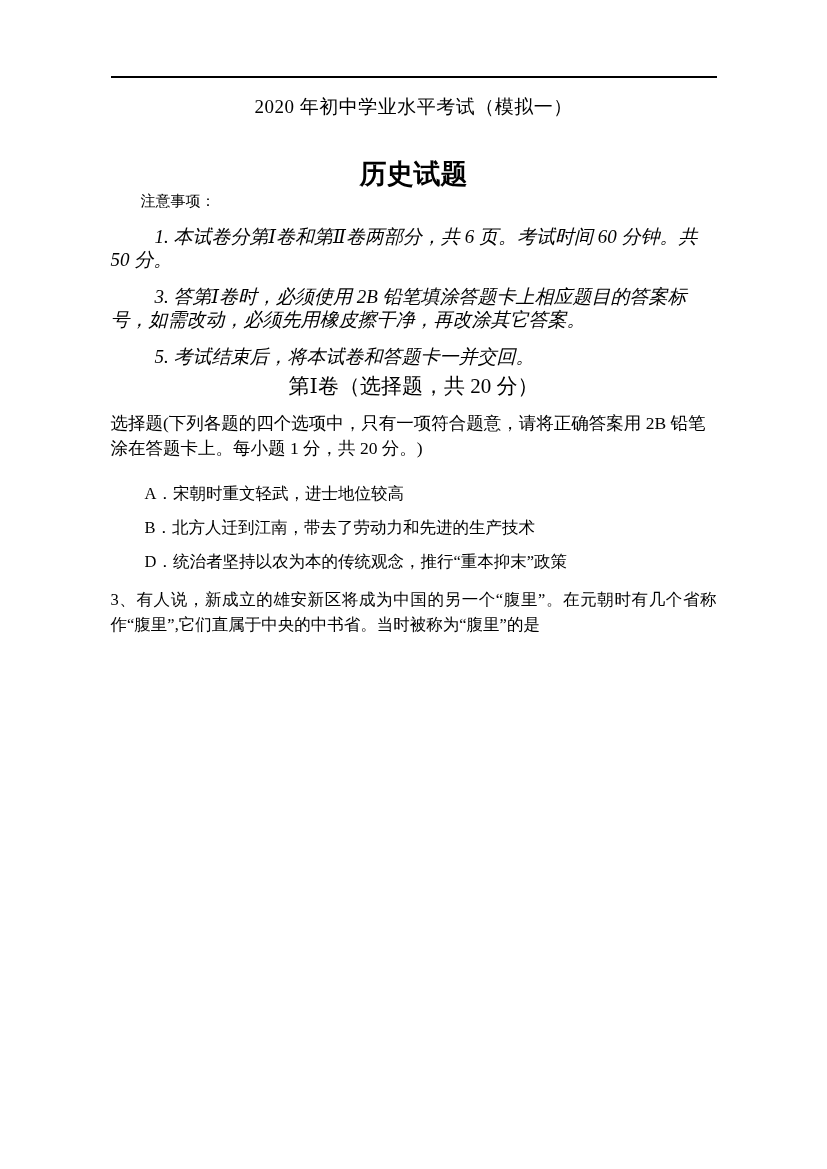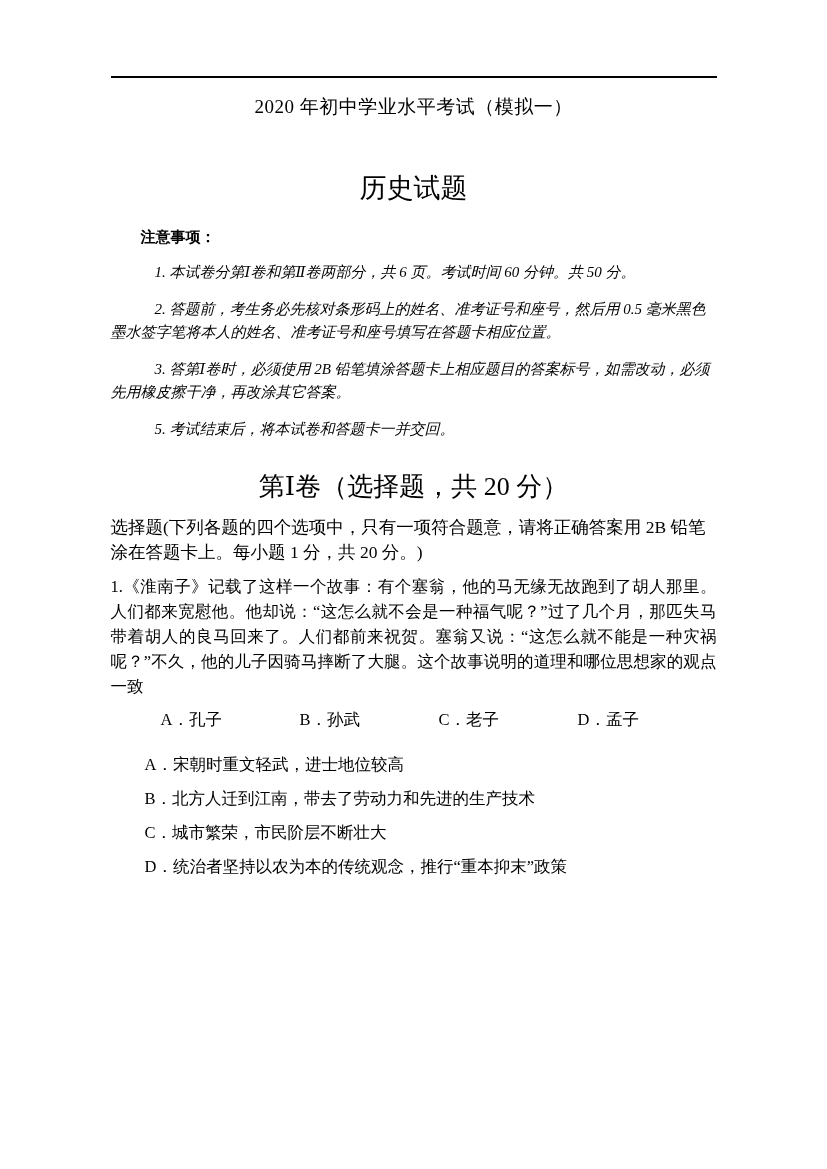--- a/index.html
+++ b/index.html
@@ -20,44 +20,43 @@
     border: none;
     border-top: 2px solid #000000;
   }
   .exam-title {
     margin-top: 16px;
     text-align: center;
     font-size: 19px;
     letter-spacing: 0.5px;
   }
   .subject-title {
-    margin-top: 50px;
+    margin-top: 36px;
     text-align: center;
     font-size: 27px;
-    font-weight: normal;
+    font-weight: bold;
     font-family: "Liberation Sans", "DejaVu Sans", sans-serif;
   }
   .notice-heading {
-    margin-top: 22px;
     margin-left: 30px;
     font-size: 15px;
-    font-weight: bold;
+    font-weight: normal;
     font-family: "Liberation Sans", "DejaVu Sans", sans-serif;
   }
   .notice-item {
     margin: 14px 0 0 0;
-    font-size: 15px;
+    font-size: 19px;
     line-height: 23px;
     text-indent: 44px;
     font-style: italic; 
   }
   .section-heading {
-    margin-top: 28px;
+    margin-top: 4px;
     text-align: center;
-    font-size: 26px;
+    font-size: 21px;
   }
   .section-instructions {
     margin-top: 11px;
     font-size: 17.5px;
     line-height: 25px;
   }
   .question { margin-top: 13px; }
   #questions .question:first-child { margin-top: 9px; }
   .stem {
     margin: 0;
@@ -87,38 +86,30 @@
 </head>
 <body>
 
 <div class="page">
   <hr class="top-rule">
   <div class="exam-title">2020 年初中学业水平考试（模拟一）</div>
   <div class="subject-title">历史试题</div>
   <div class="notice-heading">注意事项：</div>
   <div id="notice-list">
       <p class="notice-item">1. 本试卷分第Ⅰ卷和第Ⅱ卷两部分，共 6 页。考试时间 60 分钟。共 50 分。</p>
-      <p class="notice-item">2. 答题前，考生务必先核对条形码上的姓名、准考证号和座号，然后用 0.5 毫米黑色墨水签字笔将本人的姓名、准考证号和座号填写在答题卡相应位置。</p>
       <p class="notice-item">3. 答第Ⅰ卷时，必须使用 2B 铅笔填涂答题卡上相应题目的答案标号，如需改动，必须先用橡皮擦干净，再改涂其它答案。</p>
       <p class="notice-item">5. 考试结束后，将本试卷和答题卡一并交回。</p>
     </div>
   <div class="section-heading">第Ⅰ卷（选择题，共 20 分）</div>
   <div class="section-instructions">选择题(下列各题的四个选项中，只有一项符合题意，请将正确答案用 2B 铅笔涂在答题卡上。每小题 1 分，共 20 分。)</div>
   <div id="questions">
       <div class="question">
-        <p class="stem">1.《淮南子》记载了这样一个故事：有个塞翁，他的马无缘无故跑到了胡人那里。人们都来宽慰他。他却说：“这怎么就不会是一种福气呢？”过了几个月，那匹失马带着胡人的良马回来了。人们都前来祝贺。塞翁又说：“这怎么就不能是一种灾祸呢？”不久，他的儿子因骑马摔断了大腿。这个故事说明的道理和哪位思想家的观点一致</p>
-        <div class="options inline">
-          <span class="option">A．孔子</span>
-          <span class="option">B．孙武</span>
-          <span class="option">C．老子</span>
-          <span class="option">D．孟子</span>
+        <div class="options stacked">
+          <div class="option">A．宋朝时重文轻武，进士地位较高</div>
+          <div class="option">B．北方人迁到江南，带去了劳动力和先进的生产技术</div>
+          <div class="option">D．统治者坚持以农为本的传统观念，推行“重本抑末”政策</div>
         </div>
       </div>
       <div class="question">
-        <div class="options stacked">
-          <div class="option">A．宋朝时重文轻武，进士地位较高</div>
-          <div class="option">B．北方人迁到江南，带去了劳动力和先进的生产技术</div>
-          <div class="option">C．城市繁荣，市民阶层不断壮大</div>
-          <div class="option">D．统治者坚持以农为本的传统观念，推行“重本抑末”政策</div>
-        </div>
+        <p class="stem">3、有人说，新成立的雄安新区将成为中国的另一个“腹里”。在元朝时有几个省称作“腹里”,它们直属于中央的中书省。当时被称为“腹里”的是</p>
       </div>
     </div>
 </div>
 
 </body></html>

